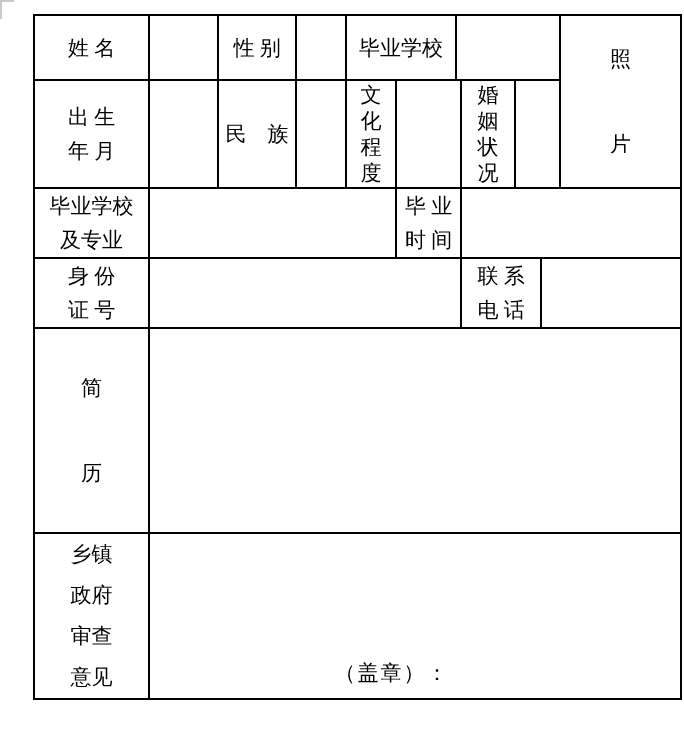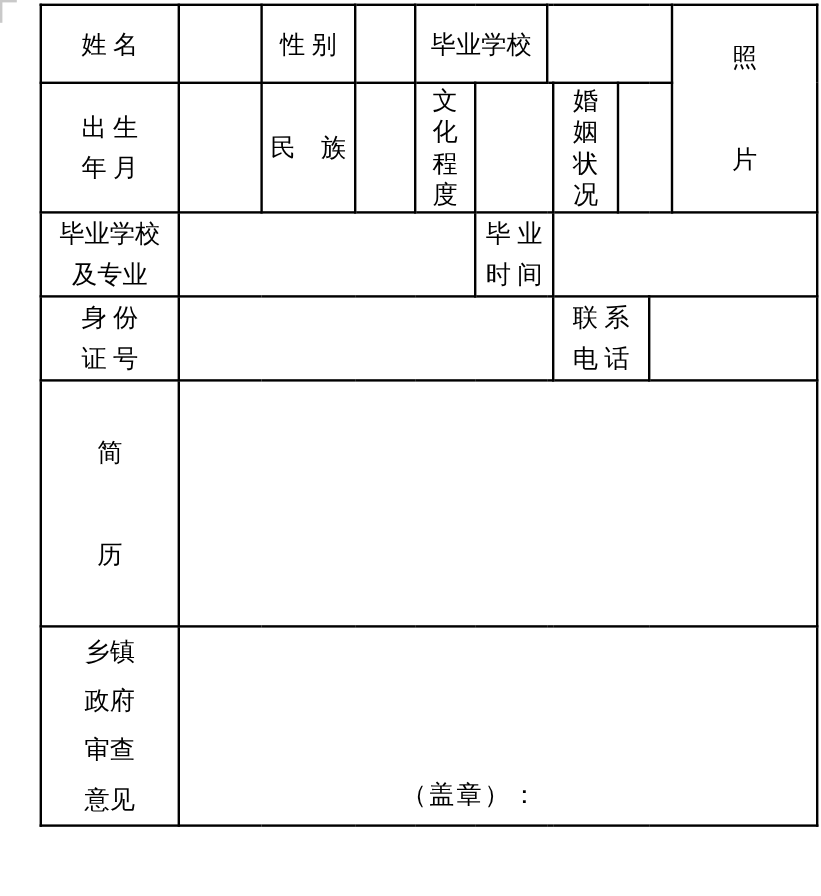--- a/index.html
+++ b/index.html
@@ -25,21 +25,21 @@
     left: 0;
     top: 0;
     width: 12px;
     height: 17px;
     border-left: 2px solid #c9c9c9;
     border-top: 2px solid #c9c9c9;
   }
   table.form {
     position: absolute;
     left: 33px;
-    top: 3px;
+    top: 14px;
     border-collapse: collapse;
     table-layout: fixed;
     width: 647px;
   }
   td {
     border: 2px solid #000000;
     padding: 0;
     margin: 0;
     text-align: center;
     vertical-align: middle;

